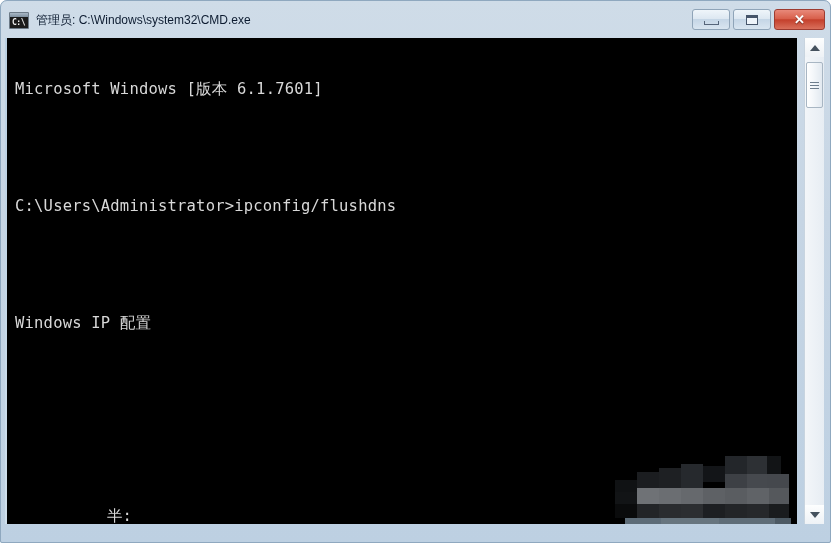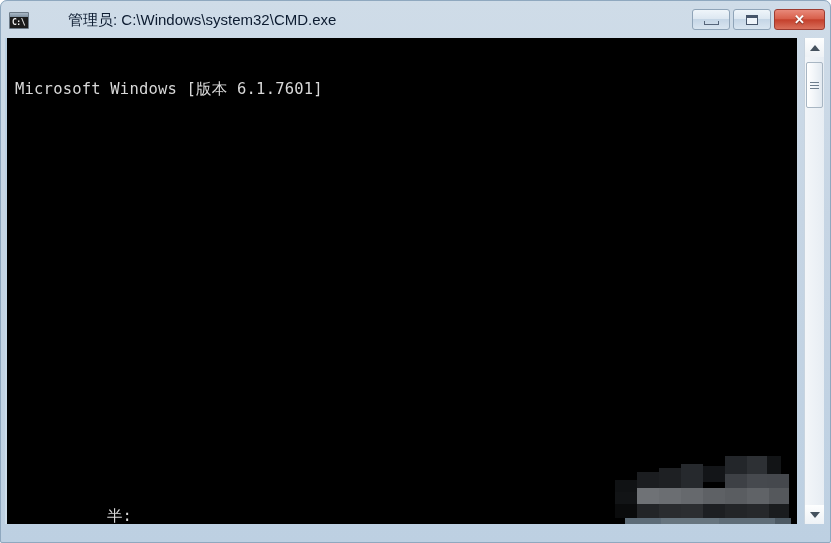--- a/index.html
+++ b/index.html
@@ -83,25 +83,24 @@
     color: #f0f0f0;
     font-family: "DejaVu Sans Mono", monospace;
     font-size: 8px;
     font-weight: bold;
     line-height: 11px;
     letter-spacing: -0.5px;
   }
 
   .title-text {
     font-family: "Liberation Sans", sans-serif;
-    font-size: 15px;
+    font-size: 12px;
     color: #0c1b30;
     white-space: nowrap;
     line-height: 20px;
-    margin-left: 32px;
   }
 
   
   .winbuttons {
     position: absolute;
     right: 6px;
     top: 9px;
     display: flex;
     gap: 3px;
   }
@@ -292,21 +291,23 @@
       </div>
     </div>
   </div>
 
   <div class="console-left-edge"></div>
 
   <div class="console-area">
     <div class="console-text">
       <div class="line">Microsoft Windows [版本 6.1.7601]</div>
       <div class="line blank">&nbsp;</div>
+      <div class="line">C:\Users\Administrator&gt;ipconfig/flushdns</div>
       <div class="line blank">&nbsp;</div>
+      <div class="line">Windows IP 配置</div>
       <div class="line blank">&nbsp;</div>
       
       
     </div>
 
     <div class="console-bottom-line">半:</div>
 
     <div class="mosaic" id="mosaic">
         <span style="left: 118px; top: 10px; width: 22px; height: 18px; background: rgb(35, 38, 42);"></span>
         <span style="left: 140px; top: 10px; width: 20px; height: 18px; background: rgb(45, 48, 52);"></span>

